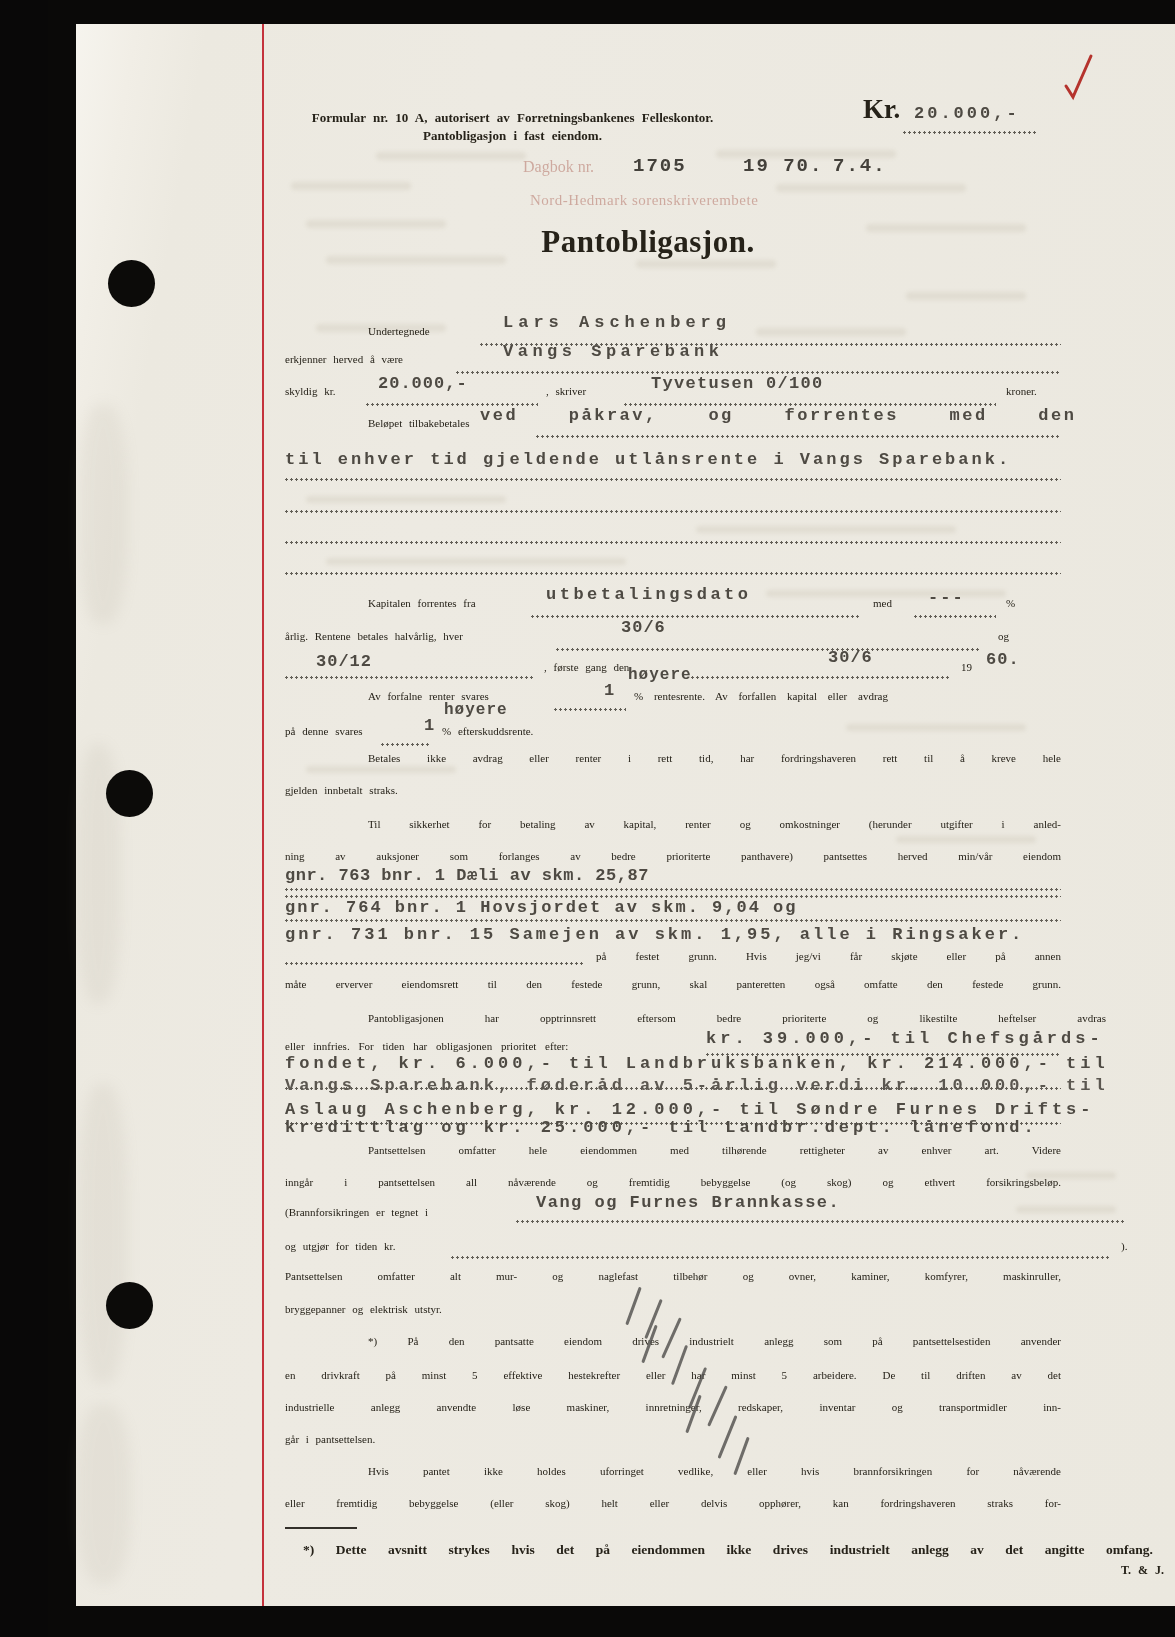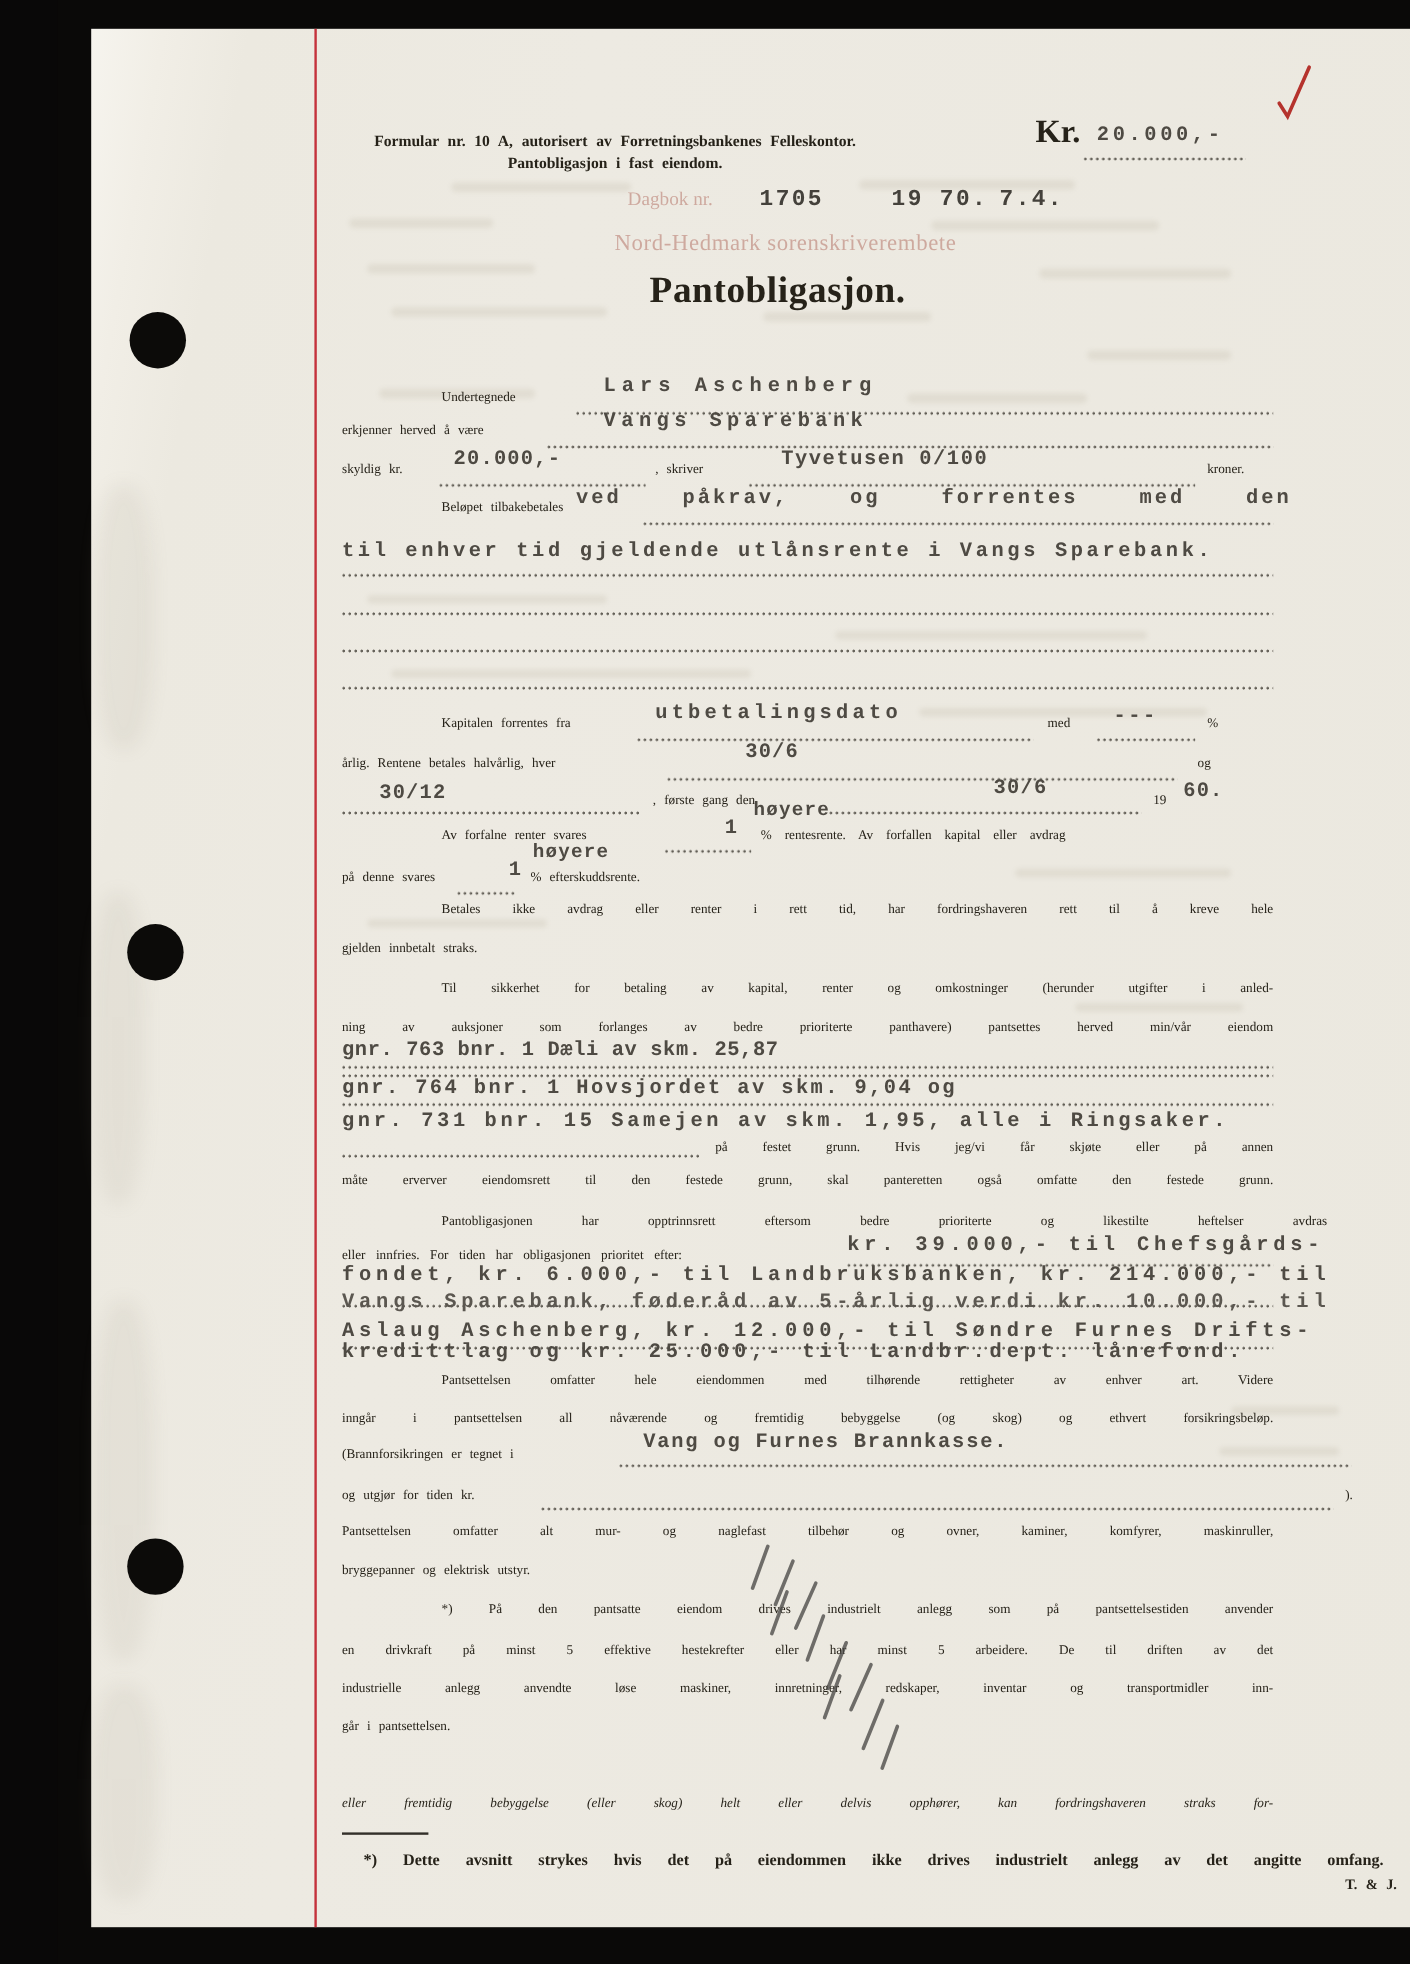--- a/index.html
+++ b/index.html
@@ -67,21 +67,21 @@
     <div style="position:absolute;left:984px;top:28px;">
       <svg width="36" height="50" viewBox="0 0 36 50">
         <path d="M6 34 L13 45 L31 4" stroke="#b5332d" stroke-width="3" fill="none" stroke-linecap="round"></path>
       </svg>
     </div>
 
     <div class="stamp" style="left:447px;top:134px;font-size:16px;">Dagbok nr.</div>
     <div class="t" style="left:557px;top:131px;font-size:19px;letter-spacing:2px;color:#44413b;">1705</div>
     <div class="t" style="left:667px;top:131px;font-size:19px;letter-spacing:2px;color:#44413b;">19 70.</div>
     <div class="t" style="left:757px;top:131px;font-size:19px;letter-spacing:2px;color:#44413b;">7.4.</div>
-    <div class="stamp" style="left:436px;top:168px;font-size:19px;letter-spacing:.5px;">Nord-Hedmark sorenskriverembete</div>
+    <div class="stamp" style="left:454px;top:168px;font-size:15px;letter-spacing:.5px;">Nord-Hedmark sorenskriverembete</div>
 
     <div class="s title" style="left:372px;top:200px;width:400px;">Pantobligasjon.</div>
 
     <div class="s" style="left:292px;top:301px;">Undertegnede</div>
     <div class="d" style="left:404px;top:319px;width:581px;"></div>
     <div class="t" style="left:427px;top:289px;letter-spacing:5px;">Lars Aschenberg</div>
 
     <div class="s" style="left:209px;top:329px;">erkjenner herved å være</div>
     <div class="d" style="left:380px;top:347px;width:605px;"></div>
     <div class="t" style="left:427px;top:318px;letter-spacing:4.5px;">Vangs Sparebank</div>
@@ -187,20 +187,21 @@
     <div class="slash" style="left:576px;top:1274px;height:42px;transform:rotate(22deg);"></div>
     <div class="slash" style="left:572px;top:1300px;height:40px;transform:rotate(20deg);"></div>
     <div class="slash" style="left:594px;top:1292px;height:44px;transform:rotate(24deg);"></div>
     <div class="slash" style="left:602px;top:1320px;height:42px;transform:rotate(20deg);"></div>
     <div class="slash" style="left:620px;top:1342px;height:44px;transform:rotate(22deg);"></div>
     <div class="slash" style="left:616px;top:1370px;height:40px;transform:rotate(20deg);"></div>
     <div class="slash" style="left:640px;top:1360px;height:44px;transform:rotate(24deg);"></div>
     <div class="slash" style="left:650px;top:1390px;height:46px;transform:rotate(22deg);"></div>
     <div class="slash" style="left:664px;top:1412px;height:40px;transform:rotate(20deg);"></div>
 
-    <div class="s j" style="left:209px;top:1473px;width:776px;font-style:italic;">eller fremtidig bebyggelse (eller skog) helt eller delvis opphører, kan fordringshaveren straks for-</div>
+    <div class="s j" style="left:292px;top:1441px;width:693px;">Hvis pantet ikke holdes uforringet vedlike, eller hvis brannforsikringen for nåværende</div>
+    <div class="s j" style="left:209px;top:1473px;width:776px;">eller fremtidig bebyggelse (eller skog) helt eller delvis opphører, kan fordringshaveren straks for-</div>
 
     <div class="rule" style="left:209px;top:1503px;width:72px;"></div>
     <div class="s j" style="left:227px;top:1518px;width:850px;font-size:13.5px;font-weight:bold;word-spacing:2px;">*) Dette avsnitt strykes hvis det på eiendommen ikke drives industrielt anlegg av det angitte omfang.</div>
     <div class="s" style="left:1045px;top:1539px;font-size:12px;font-weight:bold;">T. &amp; J.</div>
 
   </div>
 </div>
 
 </body></html>

